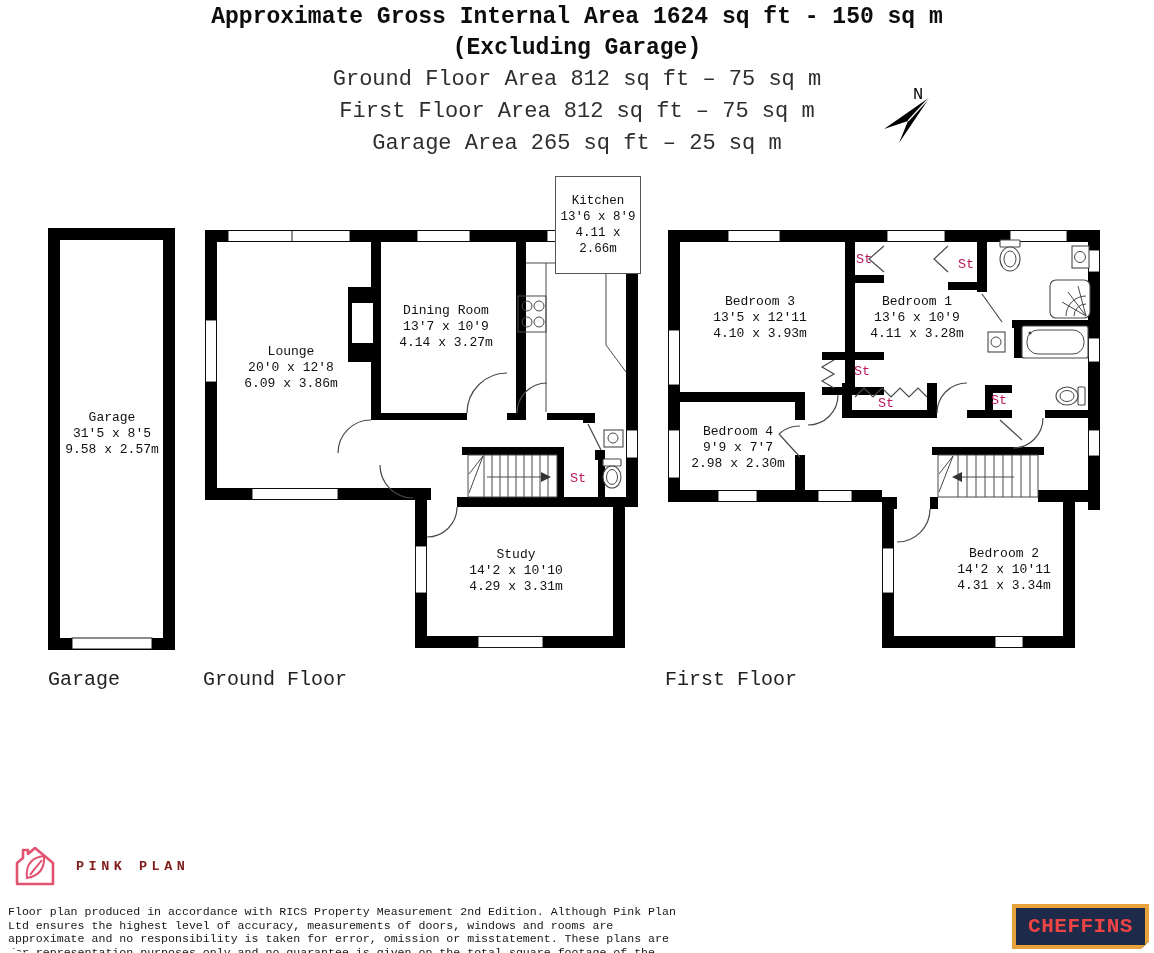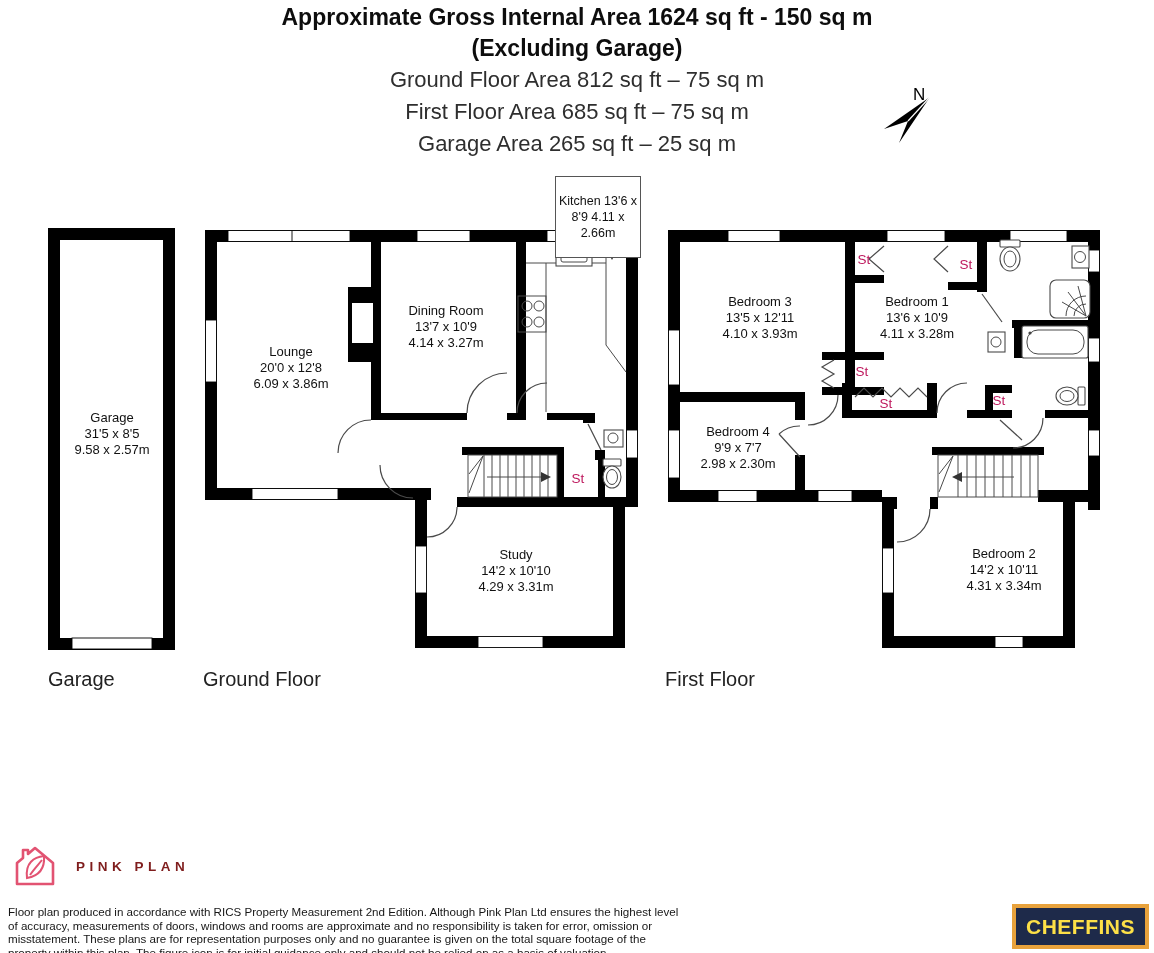--- a/index.html
+++ b/index.html
@@ -1,17 +1,17 @@
 <!DOCTYPE html>
 <html><head>
 <meta charset="utf-8">
 <style>
   html,body{margin:0;padding:0;background:#fff;}
   .page{position:relative;width:1154px;height:953px;background:#ffffff;overflow:hidden;
-        font-family:Liberation Sans, sans-serif;color:#111;}
+        font-family:Liberation Mono, monospace;color:#111;border-radius:28px;}
   
   .hdr{position:absolute;left:0;top:0;width:100%;text-align:center;}
   .hdr .t1{font-size:23px;font-weight:bold;line-height:31px;color:#0d0d0d;}
   .hdr .t2{font-size:22px;line-height:32px;color:#2e2e2e;}
   
   svg.plan{position:absolute;left:0;top:0;}
   .w{fill:#000;}
   .wh{fill:#fff;}
   .win{fill:#fff;stroke:#000;stroke-width:0.9;}
   .hl{stroke:#4a4a4a;stroke-width:1;fill:none;}
@@ -26,32 +26,32 @@
   .callout{position:absolute;left:555px;top:176px;width:84px;border:1px solid #555;background:#fff;
            text-align:center;font-size:12.5px;line-height:16px;padding:16px 0;color:#111;}
   .floorlbl{position:absolute;font-size:20px;color:#222;}
   .compass-n{position:absolute;left:913px;top:85px;font-size:17px;color:#000;}
   
   .brandrow{position:absolute;left:12px;top:845px;display:flex;align-items:center;}
   .brandtxt{margin-left:18px;font-size:13.5px;letter-spacing:4.5px;color:#7f1d1d;font-weight:600;}
   .disclaimer{position:absolute;left:8px;top:893px;width:676px;font-size:11.6px;line-height:13.9px;color:#161616;}
   .cheffins{position:absolute;left:1012px;top:904px;width:137px;height:45px;background:#1e2a4a;
             border:4px solid #e8a23c;box-sizing:border-box;display:flex;align-items:center;justify-content:center;}
-  .cheffins span{color:#fde047;font-weight:bold;font-size:21px;letter-spacing:0.5px;}
+  .cheffins span{color:#ef4444;font-weight:bold;font-size:21px;letter-spacing:0.5px;}
 </style>
 </head>
 <body>
 
 <div class="page">
 
   <div class="hdr" style="top:2px;">
     <div class="t1">Approximate Gross Internal Area 1624 sq ft - 150 sq m</div>
     <div class="t1">(Excluding Garage)</div>
     <div class="t2">Ground Floor Area 812 sq ft – 75 sq m</div>
-    <div class="t2">First Floor Area 685 sq ft – 75 sq m</div>
+    <div class="t2">First Floor Area 812 sq ft – 75 sq m</div>
     <div class="t2">Garage Area 265 sq ft – 25 sq m</div>
   </div>
   <span class="compass-n">N</span>
 
   <svg class="plan" width="1154" height="953" viewBox="0 0 1154 953">
 
     <g>
       <path d="M930 97 L884 129 L908 121 L899 143 Z" fill="#000"></path>
       <path d="M930 97 L908 121" stroke="#fff" stroke-width="1.2"></path>
     </g>

